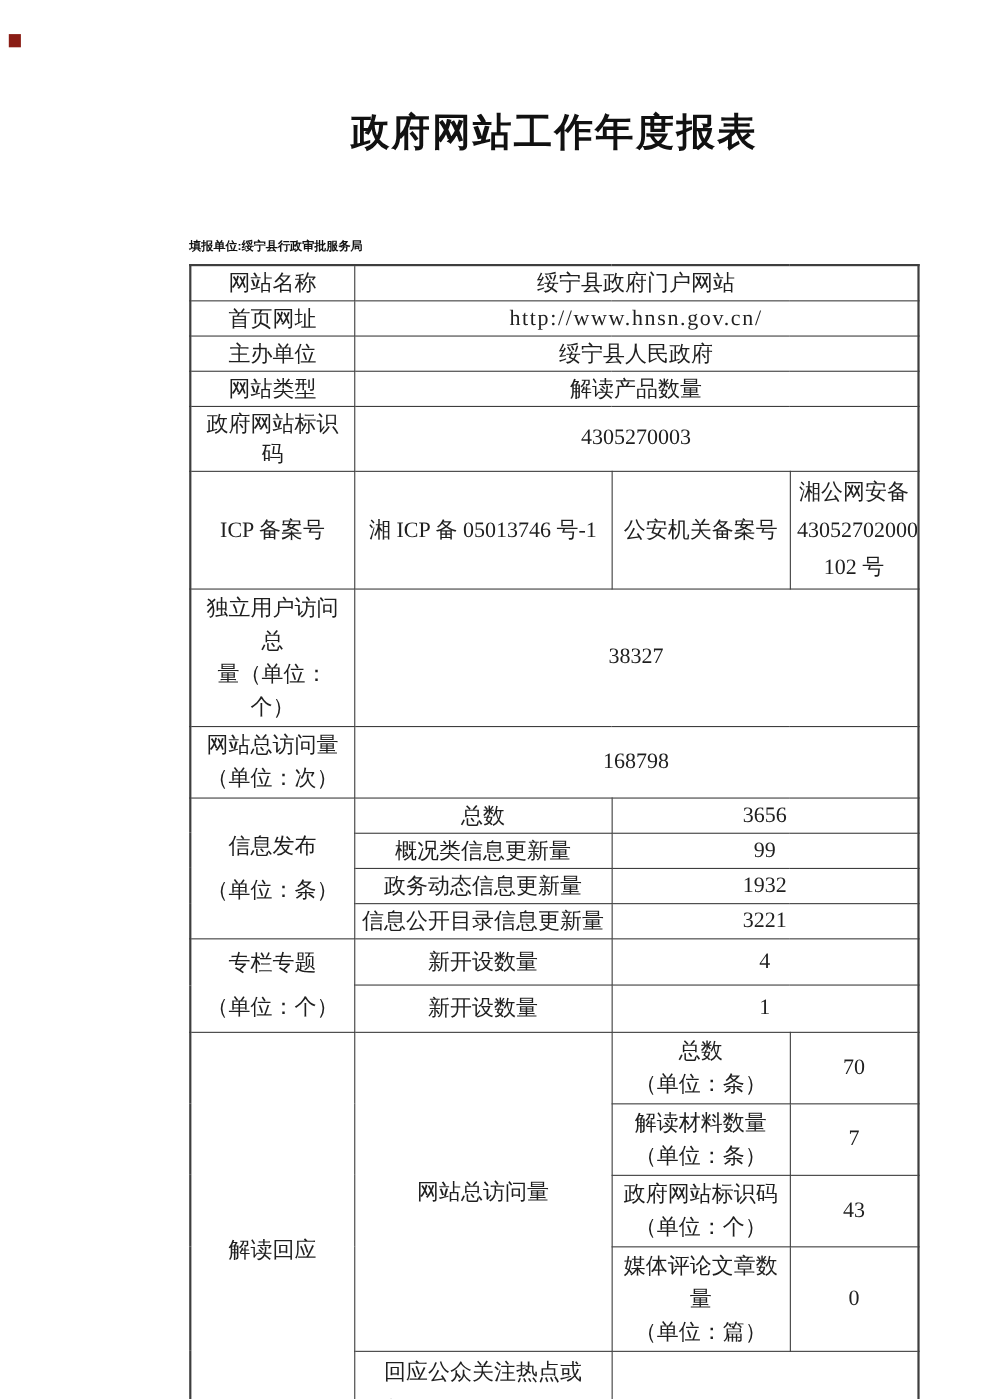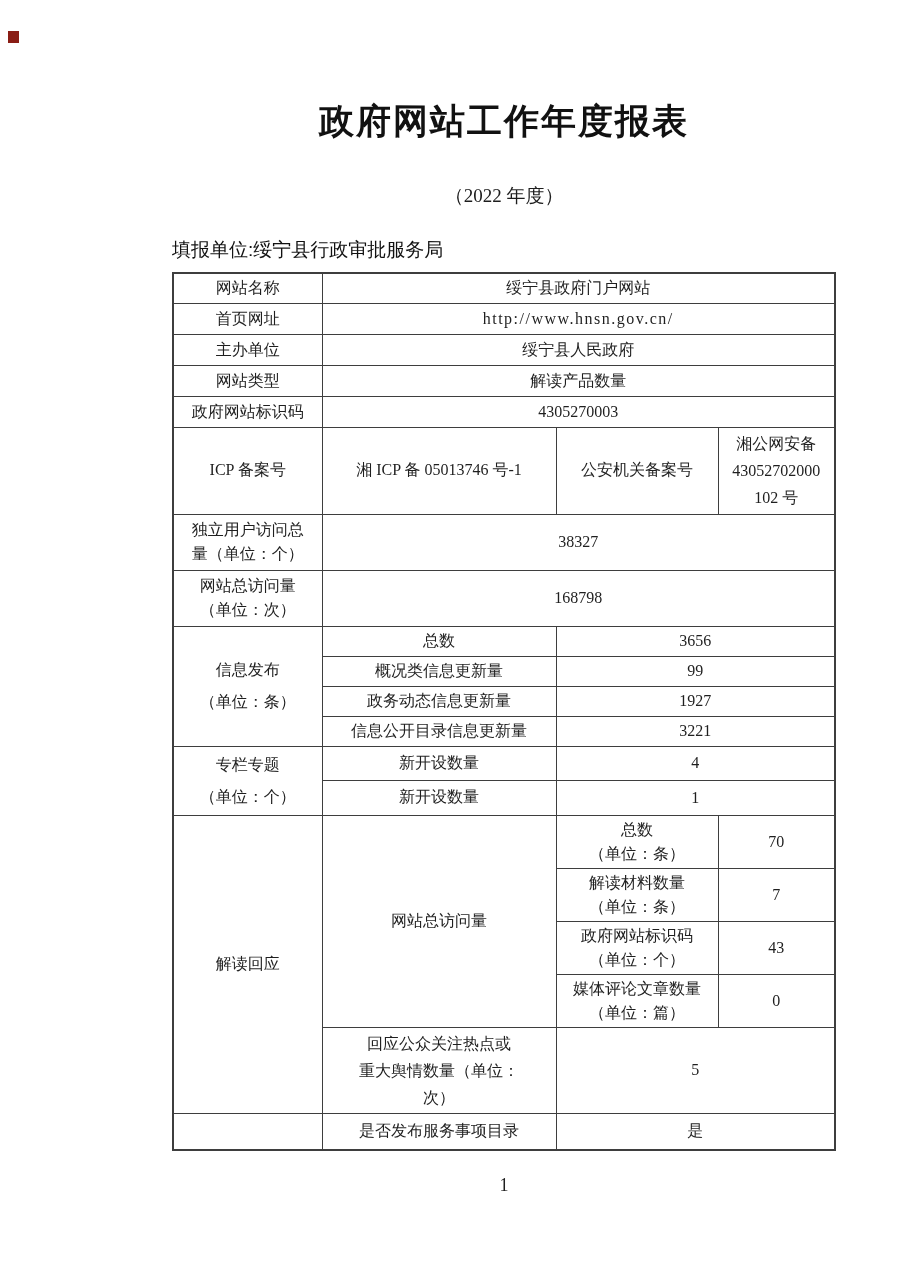--- a/index.html
+++ b/index.html
@@ -10,48 +10,47 @@
   }
   .red-marker{position:absolute;left:8px;top:31px;width:11px;height:12px;background:#8a1d15;}
   .content{margin-left:128px;width:664px;padding-left:44px;}
   .title{
     font-family:"Liberation Sans","DejaVu Sans",sans-serif;font-weight:700;
     font-size:35px;letter-spacing:2px;text-align:center;color:#111111;
     margin:0;padding-top:102px;line-height:1.1;
   }
   .subtitle{text-align:center;font-size:19px;margin-top:42px;color:#1d1d1d;}
   .unit{
-    font-family:"Liberation Sans","DejaVu Sans",sans-serif;font-weight:400;
-    font-size:19px;margin-top:28px;color:#111111;
+    font-family:"Liberation Sans","DejaVu Sans",sans-serif;font-weight:700;
+    font-size:11px;margin-top:75px;color:#111111;
   }
   table.report{
     border-collapse:collapse;table-layout:fixed;width:664px;margin-top:9px;
     border:2px solid #3e3e3e;
   }
   table.report td{
     border:1px solid #3e3e3e;text-align:center;vertical-align:middle;
-    font-size:16px;padding:2px 6px;color:#1f1f1f;overflow:hidden;
+    font-size:20px;padding:2px 6px;color:#1f1f1f;overflow:hidden;
   }
   .ml{white-space:pre-line;line-height:1.5;}
   .gap17{line-height:1.7;}
   .gap2{line-height:2;margin-top:16px;}
   .url{letter-spacing:1.5px;}
   .h31{height:31px;}.h84{height:84px;}.h56{height:56px;}
   .h30{height:30px;}.h52{height:52px;}.h36{height:36px;}
   .pageno{text-align:center;font-size:18px;margin-top:24px;color:#1f1f1f;}
 </style>
 </head>
 <body>
 
 <div class="page">
   <div class="red-marker"></div>
 
   <div class="content">
     <h1 class="title">政府网站工作年度报表</h1>
-    <div class="subtitle">（2022 年度）</div>
     <div class="unit">填报单位:绥宁县行政审批服务局</div>
 
     <table class="report">
       <colgroup>
         <col style="width:149px">
           <col style="width:234px">
           <col style="width:162px">
           <col style="width:117px">
       </colgroup>
       <tbody>
@@ -98,21 +97,21 @@
 （单位：条）</td>
           <td>总数</td>
           <td colspan="2">3656</td>
         </tr>
         <tr class="h30">
           <td>概况类信息更新量</td>
           <td colspan="2">99</td>
         </tr>
         <tr class="h30">
           <td>政务动态信息更新量</td>
-          <td colspan="2">1927</td>
+          <td colspan="2">1932</td>
         </tr>
         <tr class="h30">
           <td>信息公开目录信息更新量</td>
           <td colspan="2">3221</td>
         </tr>
         <tr class="h30">
           <td rowspan="2" class="ml gap2">专栏专题
 （单位：个）</td>
           <td>新开设数量</td>
           <td colspan="2">4</td>

